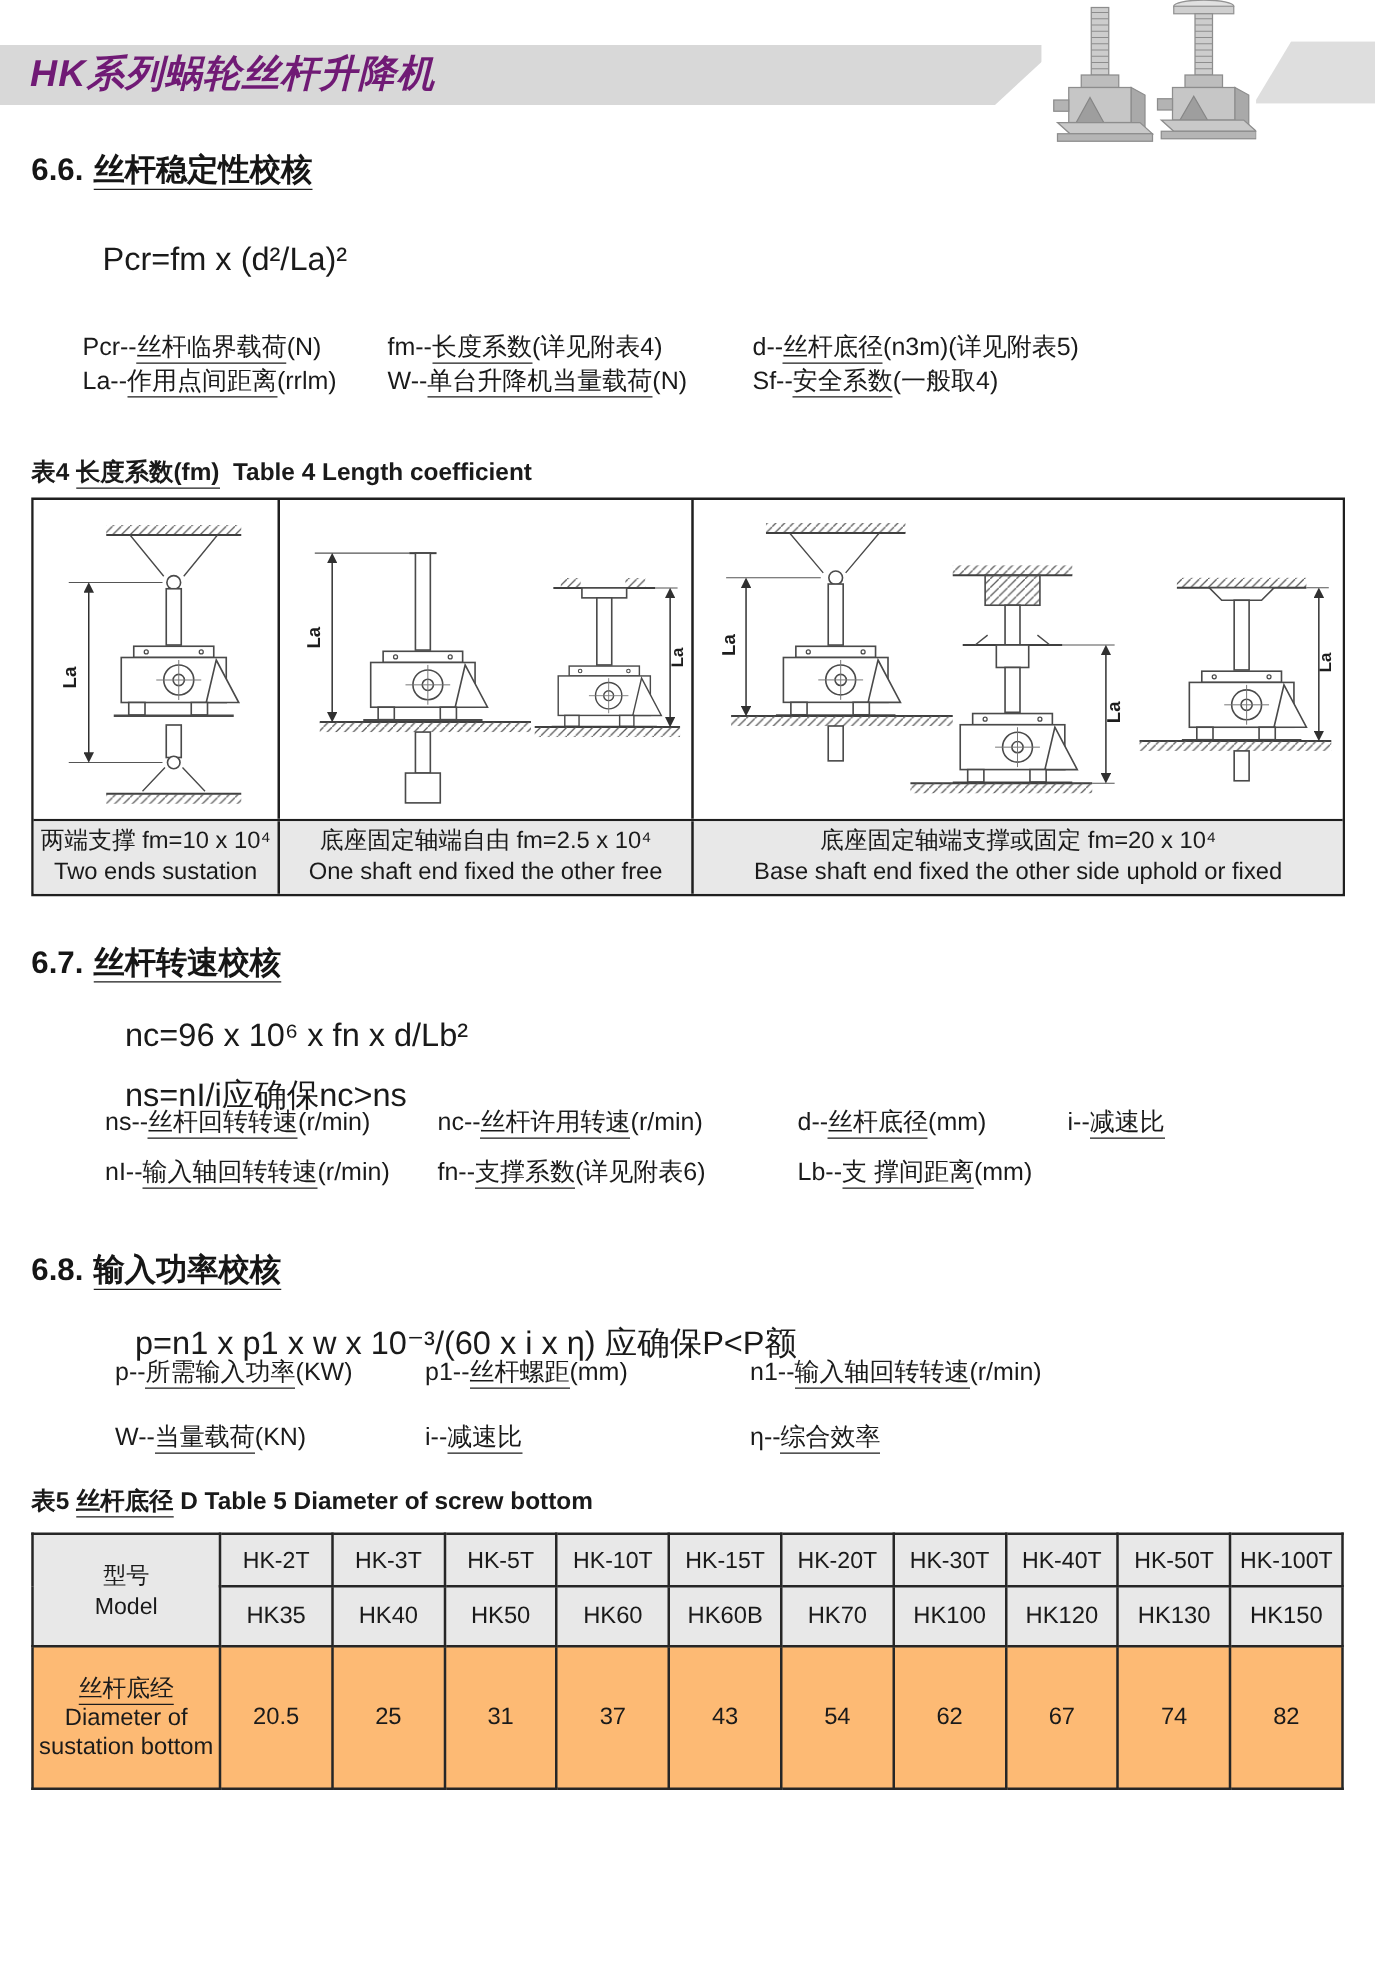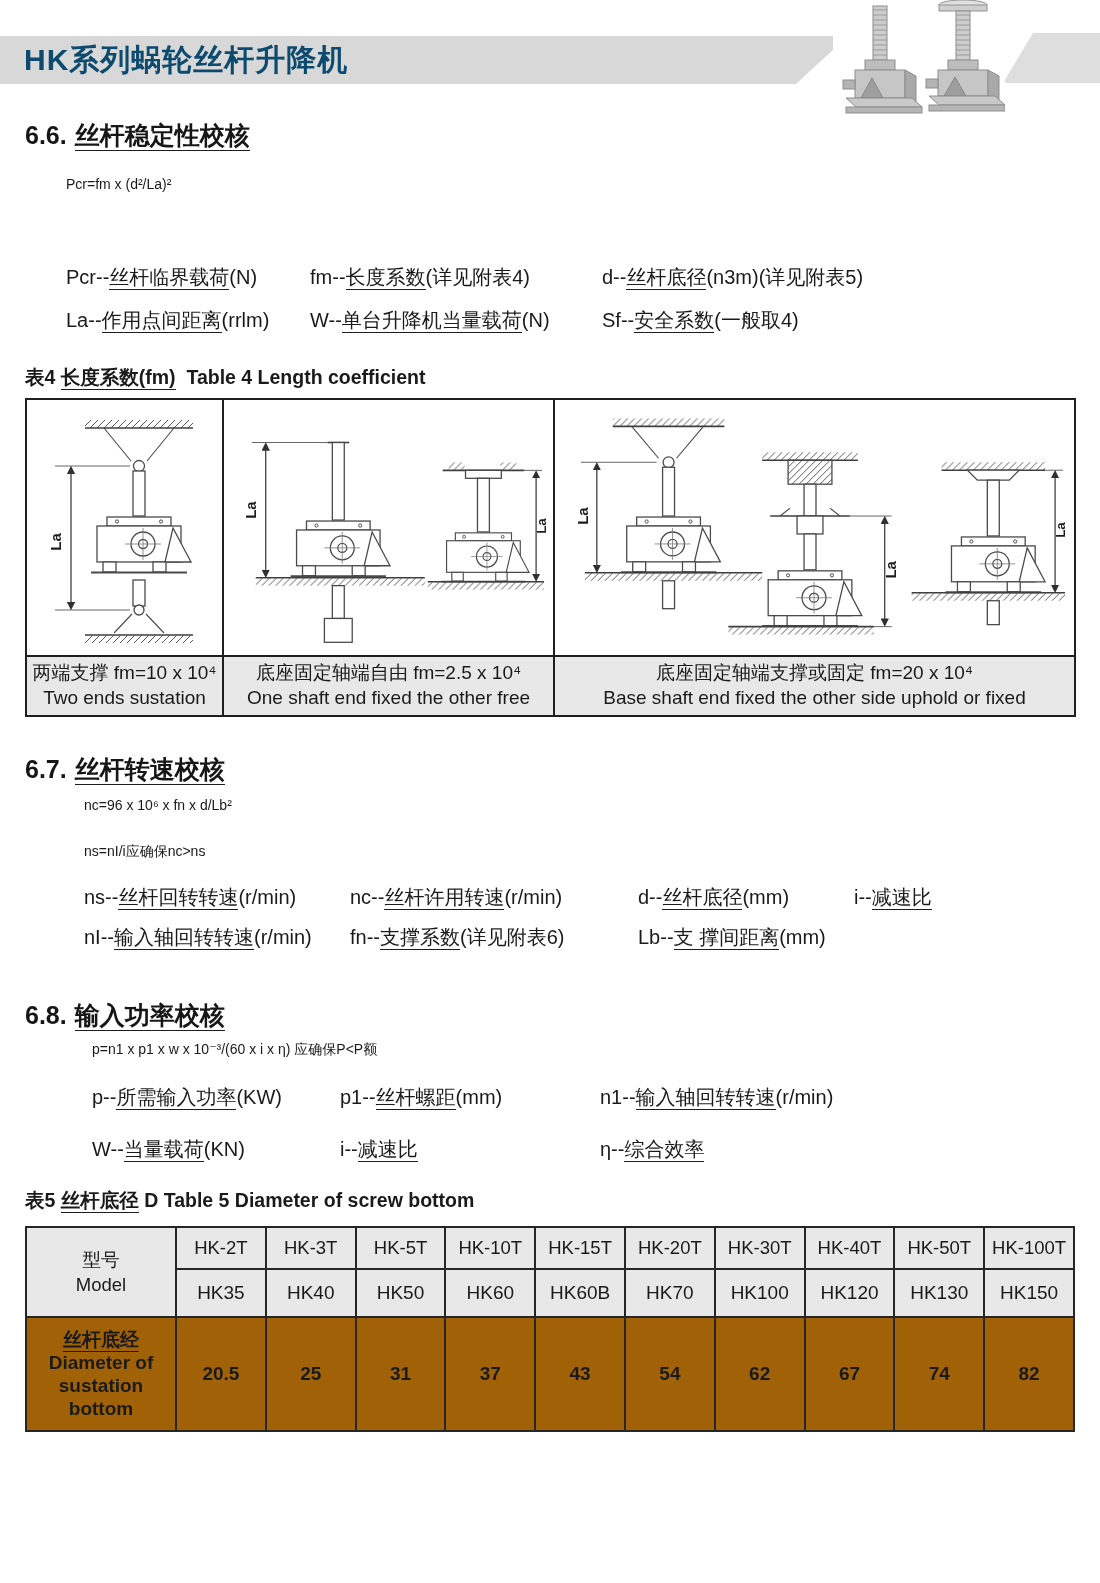--- a/index.html
+++ b/index.html
@@ -3,30 +3,30 @@
 <meta charset="utf-8">
 <style>
   html,body{margin:0;padding:0;background:#fff;}
   body{font-family:"Liberation Sans","DejaVu Sans",sans-serif;color:#1a1a1a;}
   .page{position:relative;width:1100px;height:1583px;background:#ffffff;overflow:hidden;}
   .abs{position:absolute;}
   
   .banner{left:0;top:36px;width:848px;height:48px;background:#d8d8d8;
           clip-path:polygon(0 0,100% 0,calc(100% - 52px) 100%,0 100%);}
   .banner-title{position:absolute;left:24px;top:0;line-height:48px;font-size:30px;
-                font-weight:bold;letter-spacing:1px;color:#0c4a6e;}
+                font-weight:bold;font-style:italic;letter-spacing:1px;color:#701a75;}
   .accent{left:1003px;top:33px;width:97px;height:50px;background:#dedede;
           clip-path:polygon(30px 0,100% 0,100% 100%,0 100%);}
   .prod{left:833px;top:0;width:172px;height:122px;}
   .threads{stroke:#8d8d8d;stroke-width:0.8;}
   
   h2.sec{margin:0;font-size:25px;font-weight:600;color:#161616;}
   h2.sec .num{margin-right:8px;}
   .u{border-bottom:1.6px solid #1d1d1d;padding-bottom:1px;}
-  .formula{margin:0;font-size:14px;white-space:pre;}
+  .formula{margin:16px;font-size:26px;white-space:pre;}
   .defrow{display:grid;font-size:20px;white-space:nowrap;}
   .defs66{grid-template-columns:244px 292px auto;}
   .defs67a{grid-template-columns:266px 288px 216px auto;}
   .defs67b{grid-template-columns:266px 288px auto;}
   .defs68{grid-template-columns:248px 260px auto;}
   .def-item span{display:inline;}
   .tcap{left:25px;width:1050px;font-size:19.5px;font-weight:600;margin:0;}
   
   .t4{left:25px;top:398px;width:1047px;border:2px solid #1f1f1f;background:#fff;}
   .t4-diagrams{display:grid;grid-template-columns:195px 331px auto;height:255px;}
@@ -44,21 +44,21 @@
   .xline{stroke:#555;stroke-width:0.9;}
   .dim{stroke:#303030;stroke-width:1.2;marker-start:url(#arr);marker-end:url(#arr);}
   .ln{fill:#fff;stroke:#4a4a4a;stroke-width:1.3;}
   .lnh{stroke:#4a4a4a;stroke-width:1.3;}
   .dimlab{font-size:15px;font-weight:bold;fill:#1d1d1d;}
   .dimlab-s{font-size:13.5px;}
   
   .t5{left:25px;top:1226px;width:1050px;border-collapse:collapse;table-layout:fixed;}
   .t5 th,.t5 td{border:2px solid #262626;text-align:center;padding:0;font-weight:500;}
   .t5 th{background:#e8e8e8;}
-  .t5 td{background:#a16207;font-weight:bold;}
+  .t5 td{background:#fdba74;}
   .t5 .r1 th{font-size:18.5px;height:40px;}
   .t5 .r2 th{font-size:19px;height:46px;}
   .t5 .r3 td{font-size:19px;height:112px;}
   .model-h{font-size:19px;line-height:25px;}
   .rowlab{font-size:17.5px;line-height:23px;}
 </style>
 </head>
 <body>
 
 <svg width="0" height="0" style="position:absolute" aria-hidden="true">
@@ -126,21 +126,21 @@
 
   <h2 class="abs sec" style="left:25px;top:119px;">
     <span class="num">6.6.</span><span class="u">丝杆稳定性校核</span>
   </h2>
   <p class="abs formula" style="left:66px;top:176px;">Pcr=fm x (d²/La)²</p>
   <div class="abs defrow defs66" style="left:66px;top:264px;width:1010px;">
       <span class="def-item"><span>Pcr--</span><span class="u">丝杆临界载荷</span><span>(N)</span></span>
       <span class="def-item"><span>fm--</span><span class="u">长度系数</span><span>(详见附表4)</span></span>
       <span class="def-item"><span>d--</span><span class="u">丝杆底径</span><span>(n3m)(详见附表5)</span></span>
     </div>
-  <div class="abs defrow defs66" style="left:66px;top:307px;width:1010px;">
+  <div class="abs defrow defs66" style="left:66px;top:291px;width:1010px;">
       <span class="def-item"><span>La--</span><span class="u">作用点间距离</span><span>(rrlm)</span></span>
       <span class="def-item"><span>W--</span><span class="u">单台升降机当量载荷</span><span>(N)</span></span>
       <span class="def-item"><span>Sf--</span><span class="u">安全系数</span><span>(一般取4)</span></span>
     </div>
 
   <p class="abs tcap" style="top:364px;">
     <span>表4 </span><span class="u">长度系数(fm)</span><span style="white-space:pre;">  Table 4 Length coefficient</span>
   </p>
 
   <div class="abs t4">

